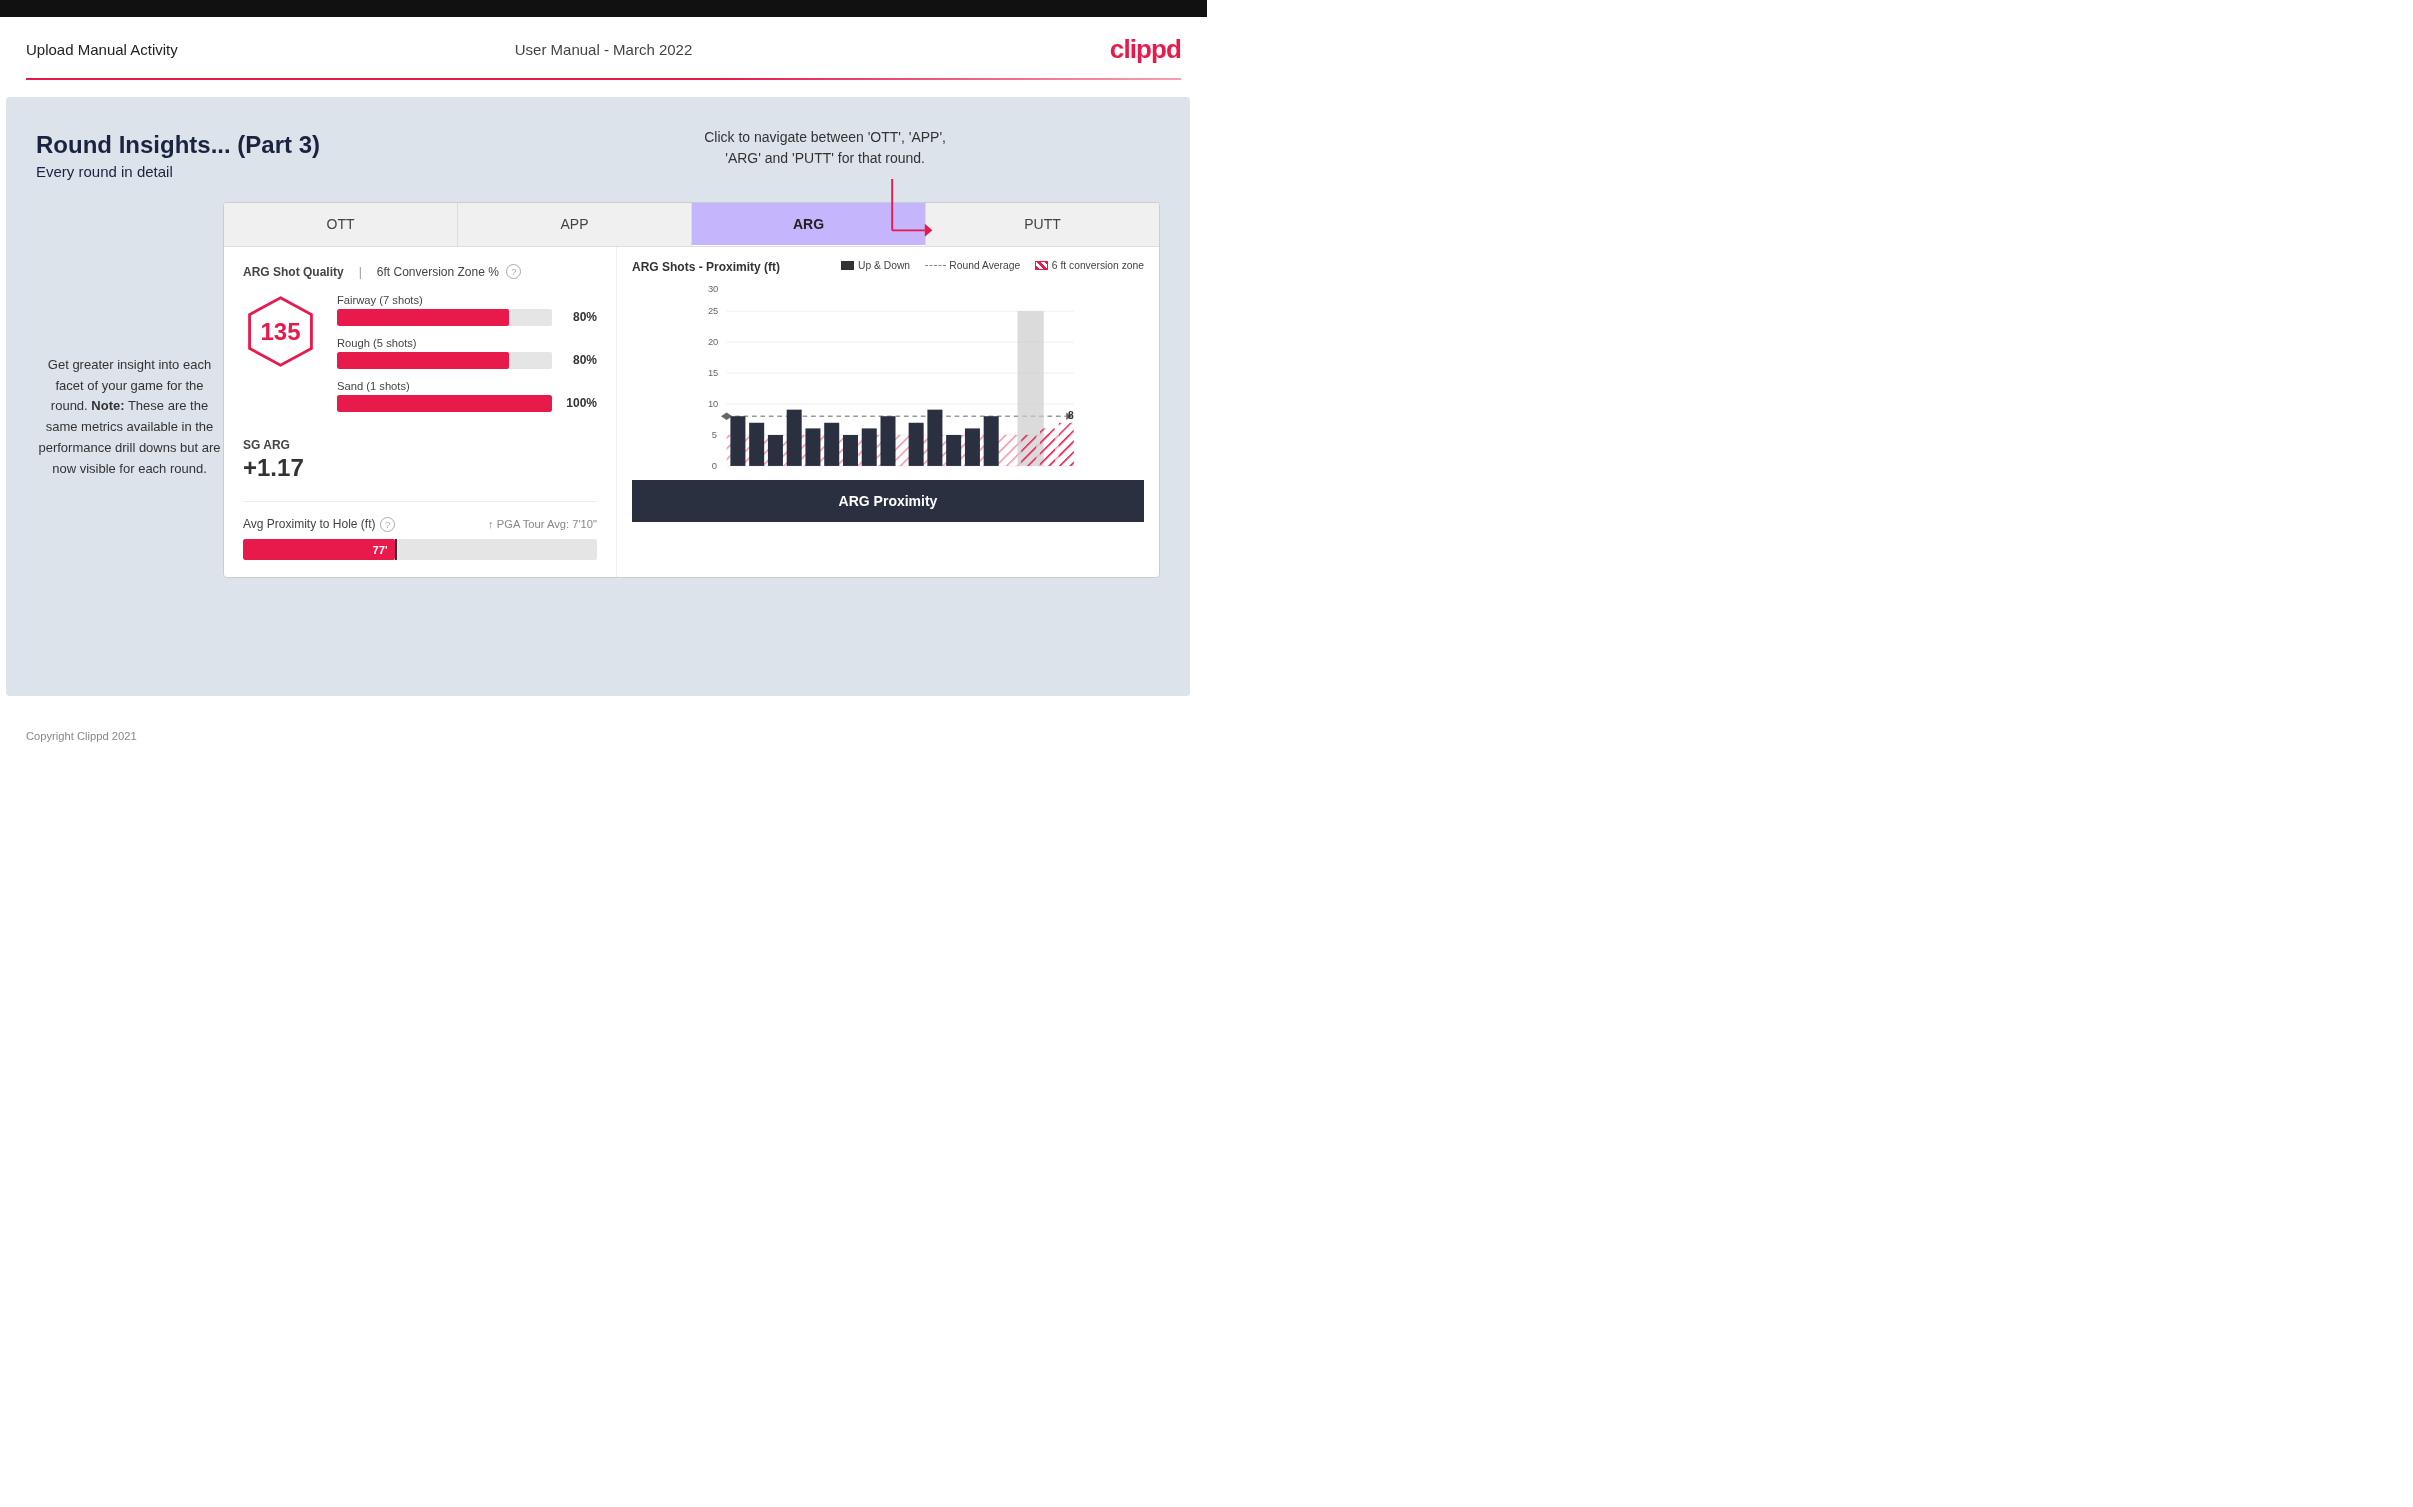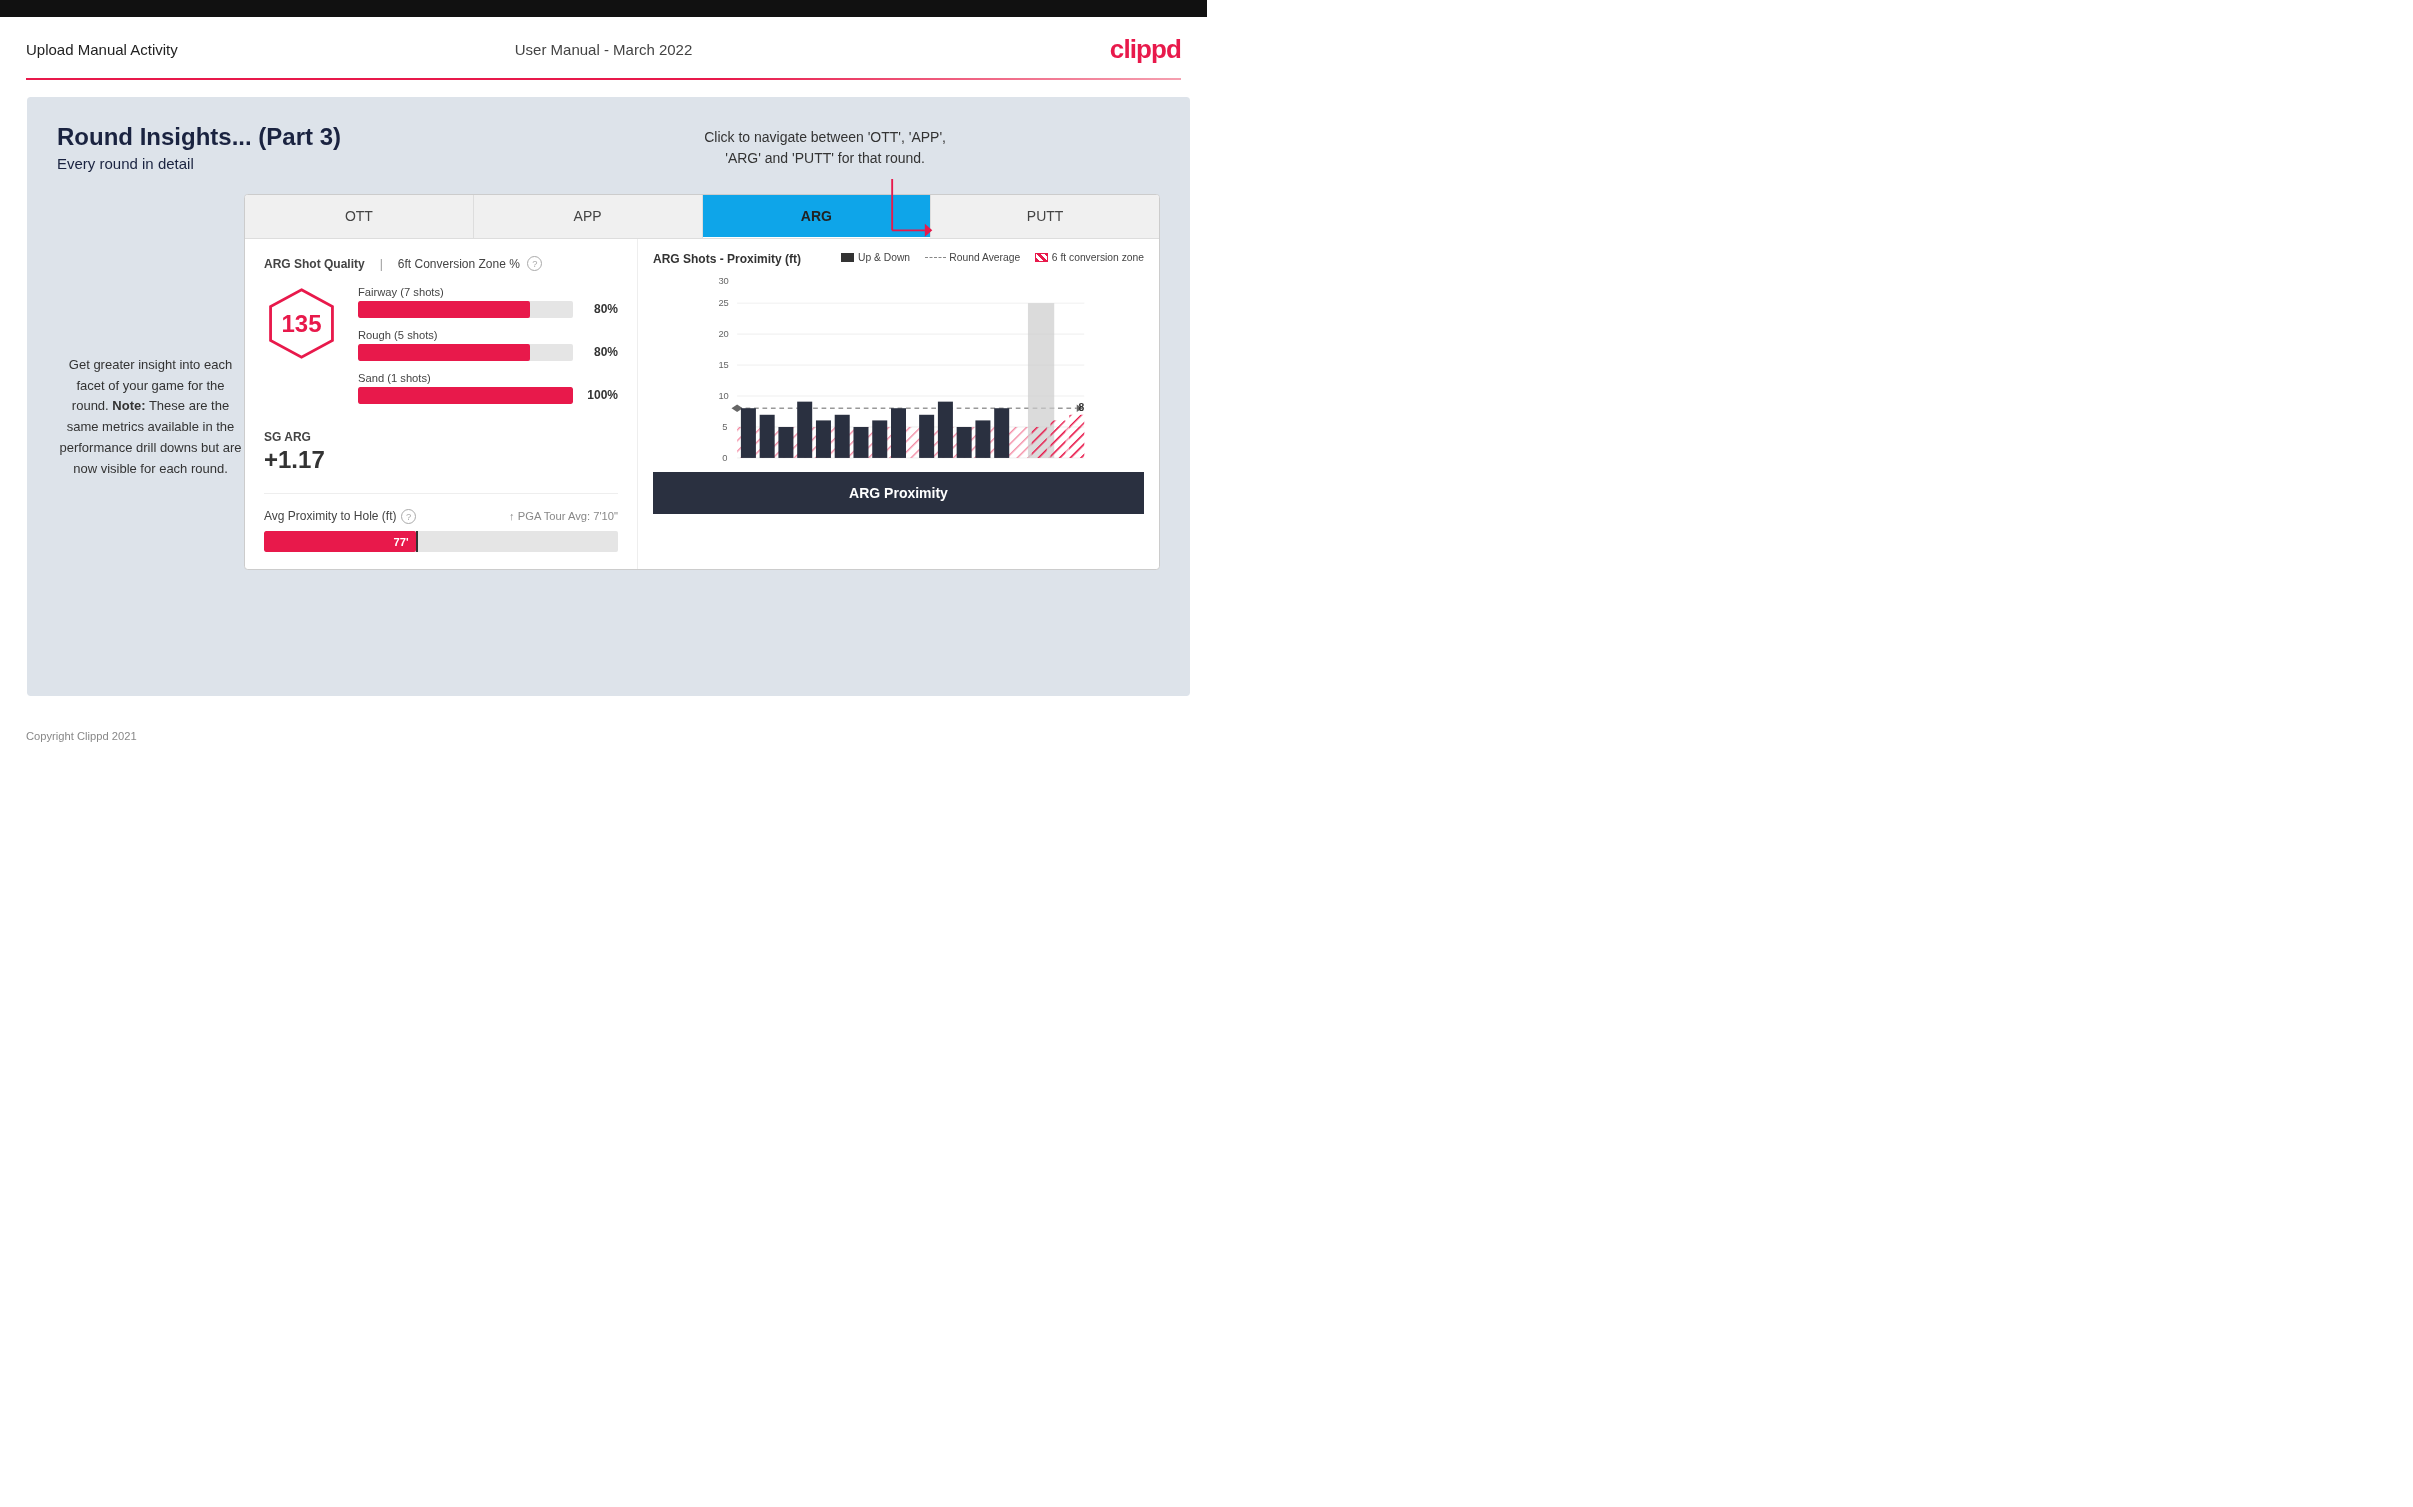--- a/index.html
+++ b/index.html
@@ -47,22 +47,22 @@
     
     .divider {
       height: 1.9px;
       background: linear-gradient(to right, #e8194b 60%, #f5a0b0 100%);
       margin: 0 26px;
     }
 
     
     .main-content {
       background: #dde3ea;
-      margin: 17px 17px 17px 27px;
-      padding: 26px 30px 30px 30px;
+      margin: 17px 17px 17px 6px;
+      padding: 34px 30px 30px 30px;
       border-radius: 3.7px;
       min-height: 599px;
       position: relative;
     }
 
     
     .title-section {
       margin-bottom: 22.5px;
     }
     .page-title {
@@ -122,21 +122,21 @@
       padding: 13px 9.4px;
       text-align: center;
       font-size: 14px;
       color: #444;
       cursor: pointer;
       border-right: 0.9px solid #ddd;
       background: #f9f9f9;
     }
     .tab:last-child { border-right: none; }
     .tab.active {
-      background: #0ea5e9;
+      background: #c4b5fd;
       color: #222;
       font-weight: 600;
       border-bottom: 1.9px solid #fff;
     }
     .tab:not(.active) {
       background: #f0f0f0;
     }
 
     
     .card-body {

